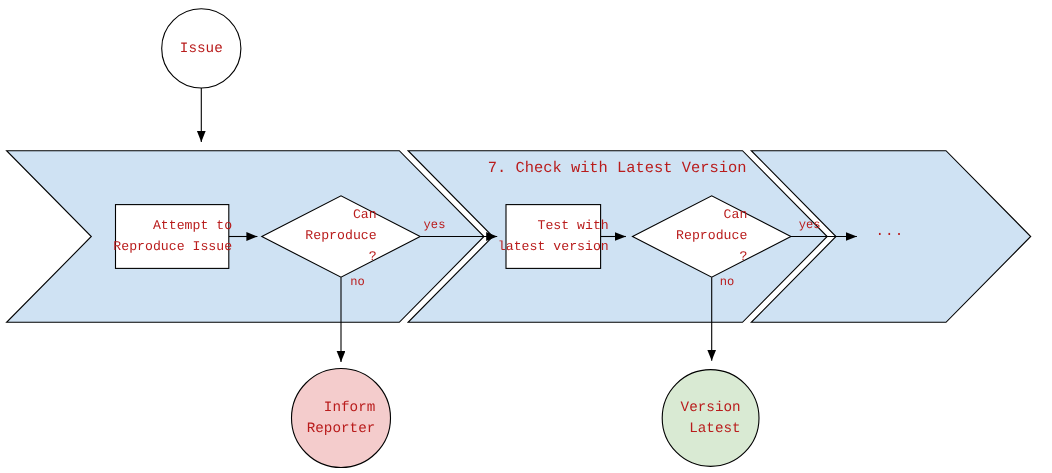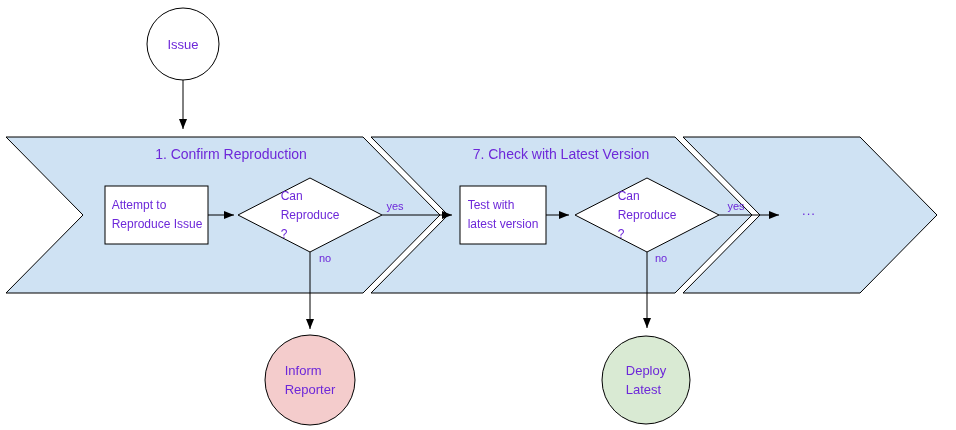--- a/index.html
+++ b/index.html
@@ -8,23 +8,24 @@
     width: 956px;
     height: 430px;
     background: #ffffff;
     font-family: "Liberation Sans", sans-serif;
     overflow: hidden;
   }
   .canvas svg { position: absolute; left: 0; top: 0; }
   .label {
     position: absolute;
     transform: translate(-50%, -50%);
-    text-align: left;
+    text-align: right;
     white-space: pre-line;
-    color: #6d28d9;
+    color: #b91c1c;
+    font-family: Liberation Mono, monospace;
   }
   .lbl-node  { font-size: 12px; line-height: 19px; }   
   .lbl-circle{ font-size: 13px; line-height: 19px; }   
   .lbl-head  { font-size: 14px; line-height: 17px; }   
   .lbl-edge  { font-size: 11px; line-height: 13px; }   
   .lbl-dots  { font-size: 13px; line-height: 14px; letter-spacing: 1px; }
 </style>
 </head>
 <body>
 
@@ -56,38 +57,37 @@
 
     <rect x="460" y="186" width="86" height="58" stroke="#000000" stroke-width="1" fill="#ffffff"></rect>
     <polygon points="575,215 647,178 719,215 647,252" stroke="#000000" stroke-width="1" fill="#ffffff"></polygon>
 
     <circle cx="310" cy="380" r="45" stroke="#000000" stroke-width="1" fill="#f4cccc"></circle>
     <circle cx="646" cy="380" r="44" stroke="#000000" stroke-width="1" fill="#d9ead3"></circle>
   </svg>
 
   <div class="label lbl-circle" style="left:183px; top:44px;">Issue</div>
 
-  <div class="label lbl-head" style="left:231px; top:154px;">1. Confirm Reproduction</div>
   <div class="label lbl-head" style="left:561px; top:154px;">7. Check with Latest Version</div>
 
   <div class="label lbl-node" style="left:157px; top:215px;">Attempt to
 Reproduce Issue</div>
   <div class="label lbl-node" style="left:310px; top:215px;">Can
 Reproduce
 ?</div>
   <div class="label lbl-edge" style="left:395px; top:206px;">yes</div>
   <div class="label lbl-edge" style="left:325px; top:258px;">no</div>
   <div class="label lbl-node" style="left:503px; top:215px;">Test with
 latest version</div>
 
   <div class="label lbl-circle" style="left:310px; top:380px;">Inform
 Reporter</div>
   <div class="label lbl-node" style="left:647px; top:215px;">Can
 Reproduce
 ?</div>
   <div class="label lbl-edge" style="left:736px; top:206px;">yes</div>
   <div class="label lbl-edge" style="left:661px; top:258px;">no</div>
-  <div class="label lbl-circle" style="left:646px; top:380px;">Deploy
+  <div class="label lbl-circle" style="left:646px; top:380px;">Version
 Latest</div>
 
   <div class="label lbl-dots" style="left:809px; top:211px;">...</div>
 
 </div>
 
 </body></html>

